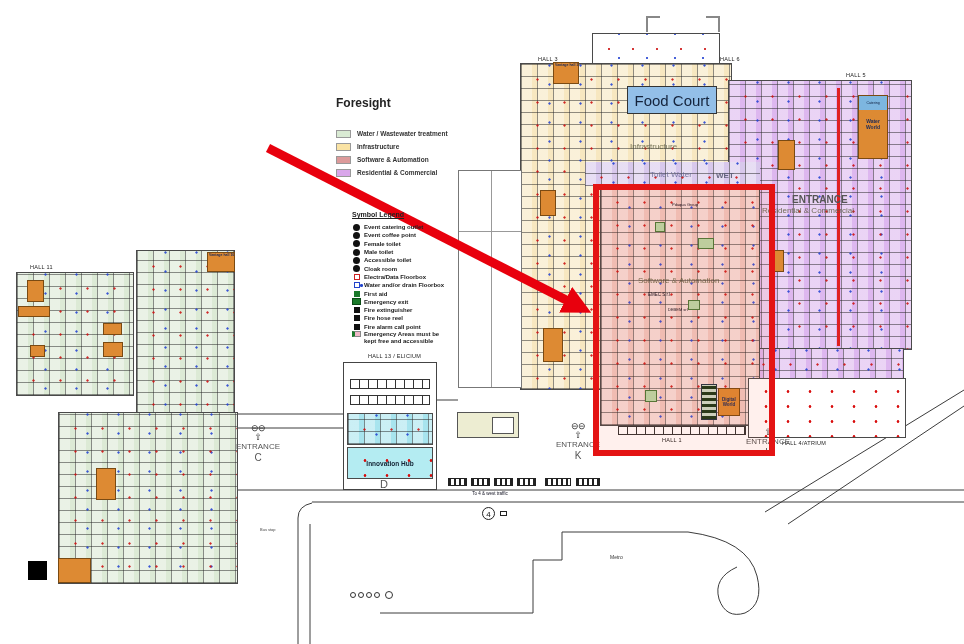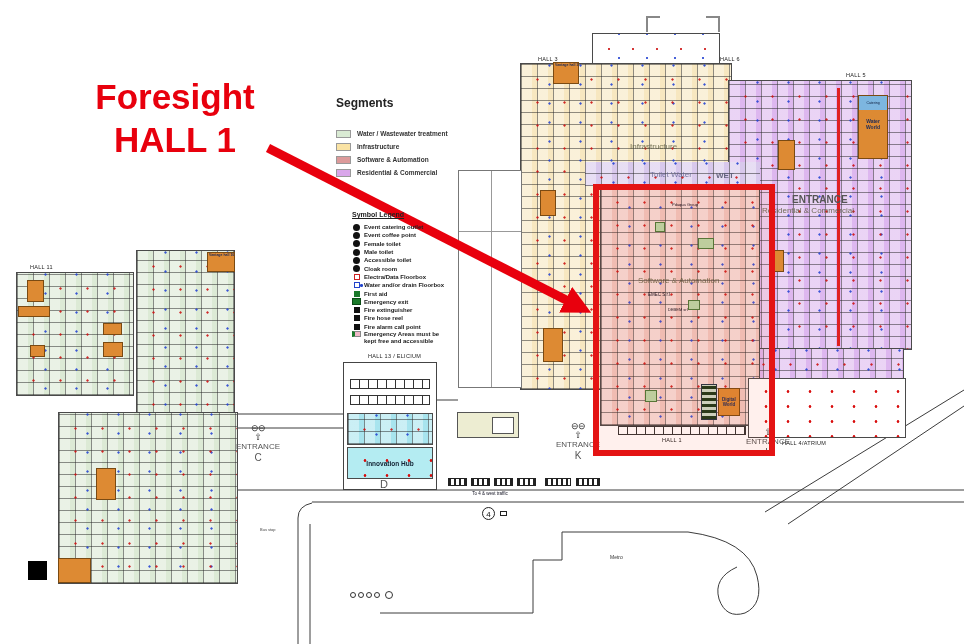--- a/index.html
+++ b/index.html
@@ -123,20 +123,23 @@
     <div class="hall booths" style="left:3px;top:50px;width:86px;height:32px;background-color:#a8e4ee;"></div>
     <div class="hall reddots" style="left:3px;top:84px;width:86px;height:32px;background-color:#b4ecf2;display:flex;align-items:center;justify-content:center;">
       <span style="font-size:6.5px;font-weight:bold;color:#123;">Innovation Hub</span>
     </div>
   </div>
 
   <div class="abs" style="left:457px;top:412px;width:62px;height:26px;background:#ededd2;border:1px solid #555;box-sizing:border-box;">
     <div class="abs" style="left:34px;top:4px;width:22px;height:17px;border:1px solid #555;background:#fff;box-sizing:border-box;"></div>
   </div>
 
+  <div class="foodcourt">
+    <span>Food Court</span>
+  </div>
 
   <div class="ob" style="left:553px;top:62px;width:26px;height:22px;">
     <span class="micro" style="left:1px;top:1px;font-size:3.5px;color:#1a2a5a;font-weight:bold;white-space:normal;width:24px;">Vantage hall 3</span>
   </div>
   <div class="ob" style="left:540px;top:190px;width:16px;height:26px;"></div>
   <div class="ob" style="left:543px;top:328px;width:20px;height:34px;"></div>
   <div class="ob" style="left:858px;top:95px;width:30px;height:64px;">
     <div style="height:14px;background:#7db6e0;font-size:3.5px;color:#102040;text-align:center;line-height:14px;">
       <span>Catering</span>
     </div>
@@ -229,27 +232,23 @@
 
   <svg class="abs" width="964" height="644" style="left:0;top:0;pointer-events:none;" viewBox="0 0 964 644">
     <defs>
       <marker id="ah" viewBox="0 0 10 10" refX="2.5" refY="5" markerWidth="3.2" markerHeight="3.2" orient="auto">
         <path d="M0 0 L10 5 L0 10 z" fill="#e8000d"></path>
       </marker>
     </defs>
     <line x1="268" y1="148" x2="572" y2="303" stroke="#e8000d" stroke-width="9" marker-end="url(#ah)"></line>
   </svg>
 
-  <div class="foresight">
-    <div>Foresight</div>
-    <div>HALL 1</div>
-  </div>
 
   <div class="seg">
-    <h3>Segments</h3>
+    <h3>Foresight</h3>
     <div class="grow">
         <div class="sw sw-0"></div>
         <span>Water / Wastewater treatment</span>
       </div>
     <div class="grow">
         <div class="sw sw-1"></div>
         <span>Infrastructure</span>
       </div>
     <div class="grow">
         <div class="sw sw-2"></div>

